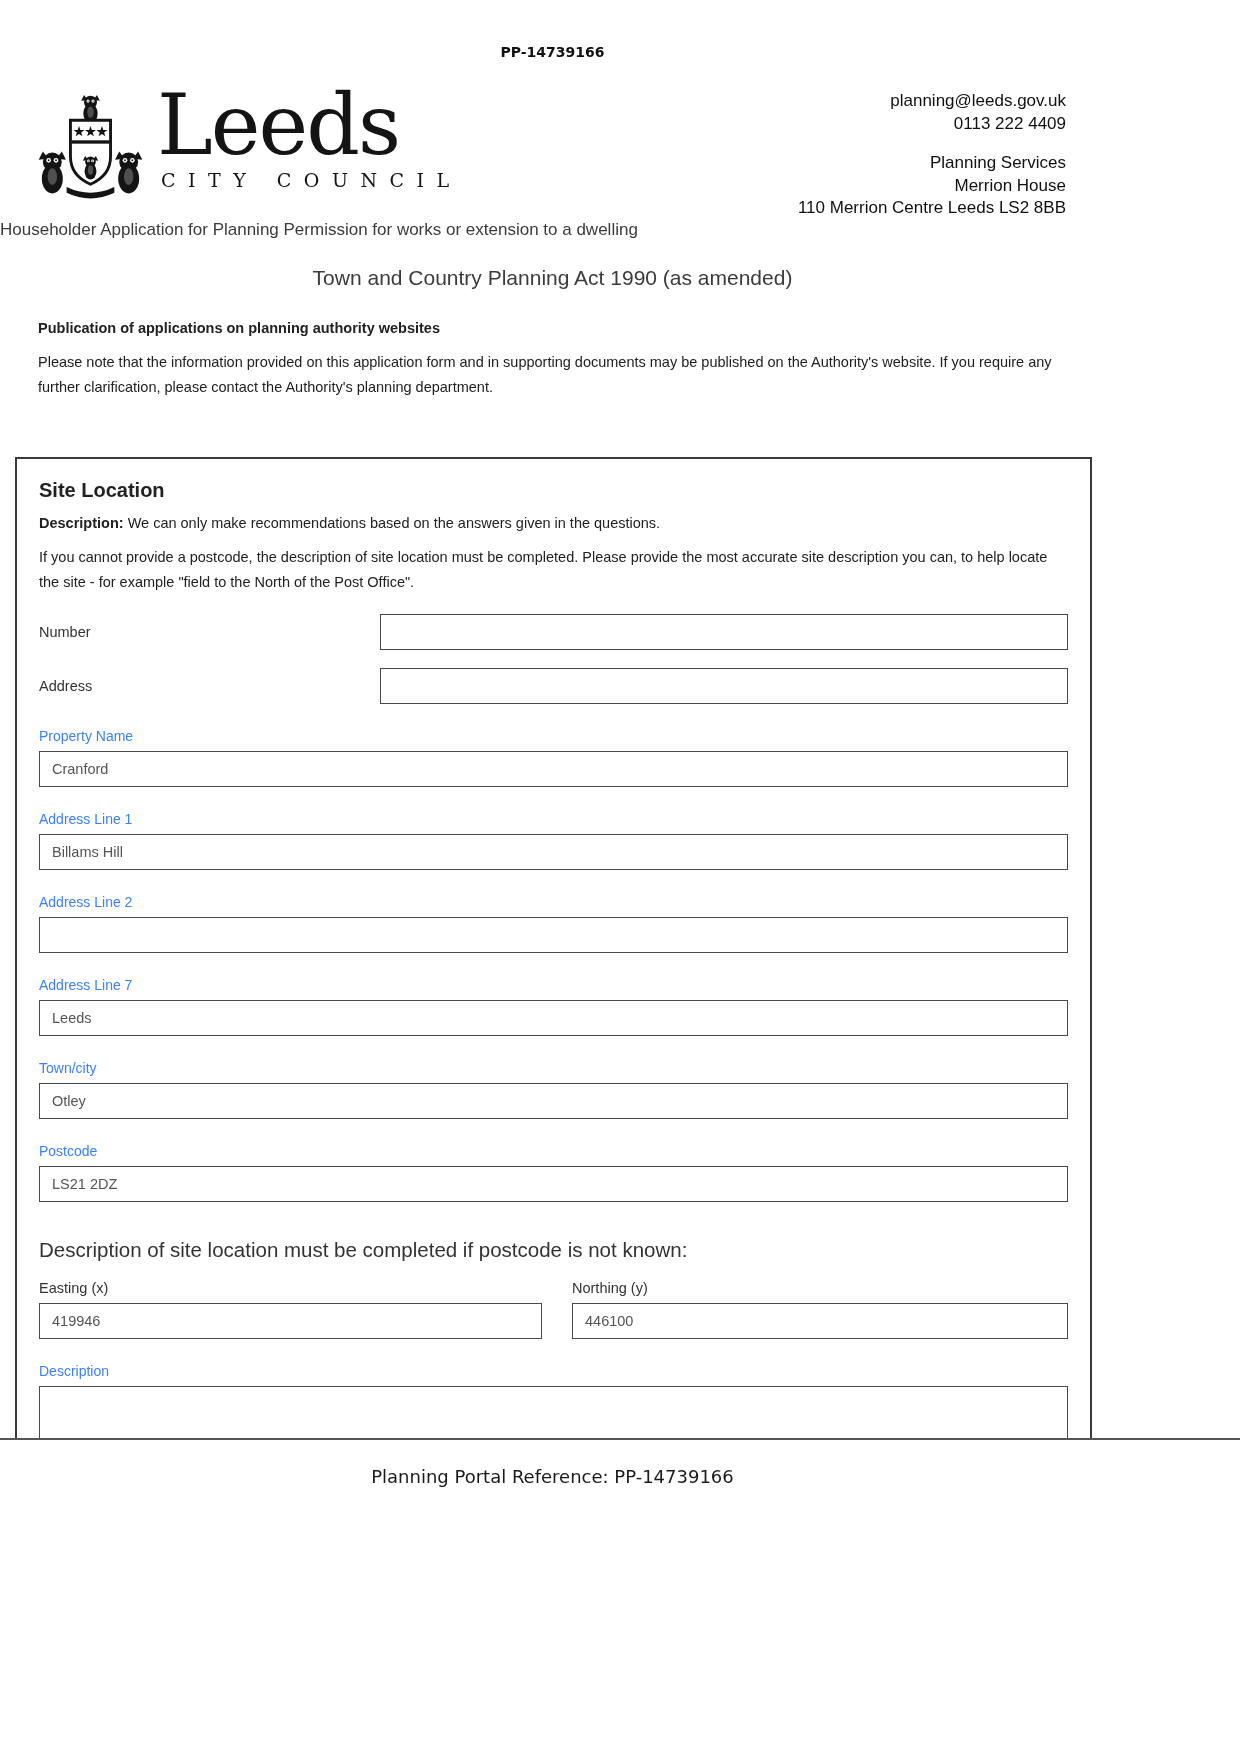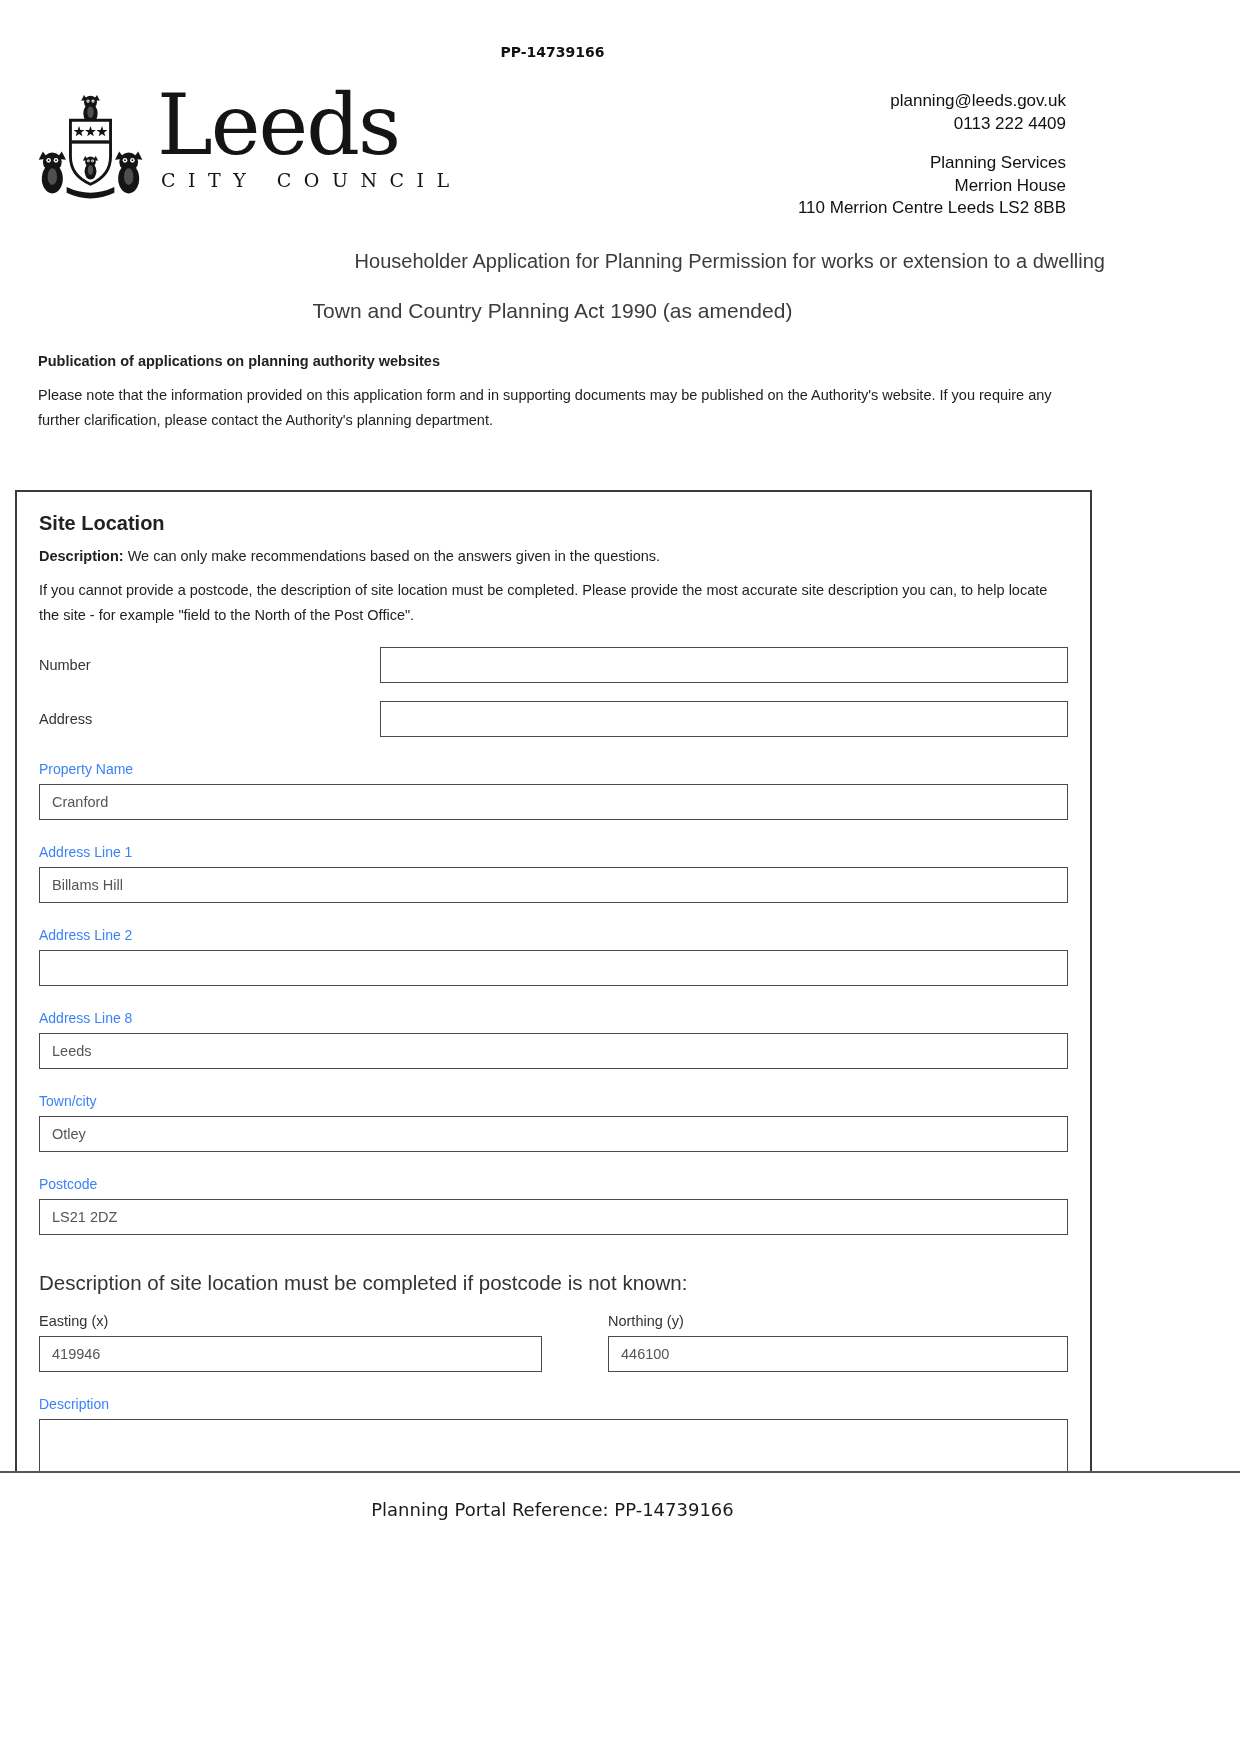--- a/index.html
+++ b/index.html
@@ -31,22 +31,22 @@
   .logo-sub {
     font-family:"DejaVu Serif", serif;
     font-size:19px; letter-spacing:12.5px; color:#141414; margin-top:3px; margin-left:4px;
   }
   .contact {
     text-align:right; font-size:17px; line-height:1.33; color:#111; padding-top:6px;
   }
   .contact-gap { height:17px; }
 
   .main-title {
-    margin-top:30px; text-align:right;
-    font-size:20px; font-weight:400; color:#3c3c3c;
+    text-align:left;
+    font-size:17px; font-weight:400; color:#3c3c3c;
   }
   .act-title {
     margin-top:26px; text-align:center;
     font-size:21px; font-weight:400; color:#3c3c3c;
   }
 
   .pub-heading { margin:30px 38px 0; font-size:14.5px; font-weight:700; color:#222; }
   .pub-body { margin:14px 38px 0; font-size:14.5px; line-height:1.75; color:#222; max-width:1030px; }
 
   .site-box {
@@ -68,21 +68,21 @@
   }
   .field-row input.fld { flex:1; width:auto; }
 
   .field-stack { margin-top:24px; }
   .field-stack label { display:block; font-size:14px; color:#3b82f6; margin-bottom:7px; }
 
   .desc-heading { margin-top:36px; font-size:20.5px; font-weight:400; color:#333; }
 
   .coords { display:flex; gap:30px; margin-top:18px; }
   .coord-a { width:503px; }
-  .coord-b { flex:1;margin-left:36px; }
+  .coord-b { flex:1; }
   .coords label { display:block; font-size:14.5px; color:#333; margin-bottom:7px; }
 
   .textarea-cut {
     margin-top:7px; height:52px;
     border:1.5px solid #4a4a4a; border-bottom:none; background:#fff;
   }
 
   .page-break {
     border:none; border-top:2px solid #555;
     width:1240px; margin:0;
@@ -178,21 +178,21 @@
       <label>Address Line 1</label>
       <input class="fld" type="text" value="Billams Hill" style="">
     </div>
 
     <div class="field-stack">
       <label>Address Line 2</label>
       <input class="fld" type="text" value="" style="">
     </div>
 
     <div class="field-stack">
-      <label>Address Line 8</label>
+      <label>Address Line 7</label>
       <input class="fld" type="text" value="Leeds" style="">
     </div>
 
     <div class="field-stack">
       <label>Town/city</label>
       <input class="fld" type="text" value="Otley" style="">
     </div>
 
     <div class="field-stack">
       <label>Postcode</label>

